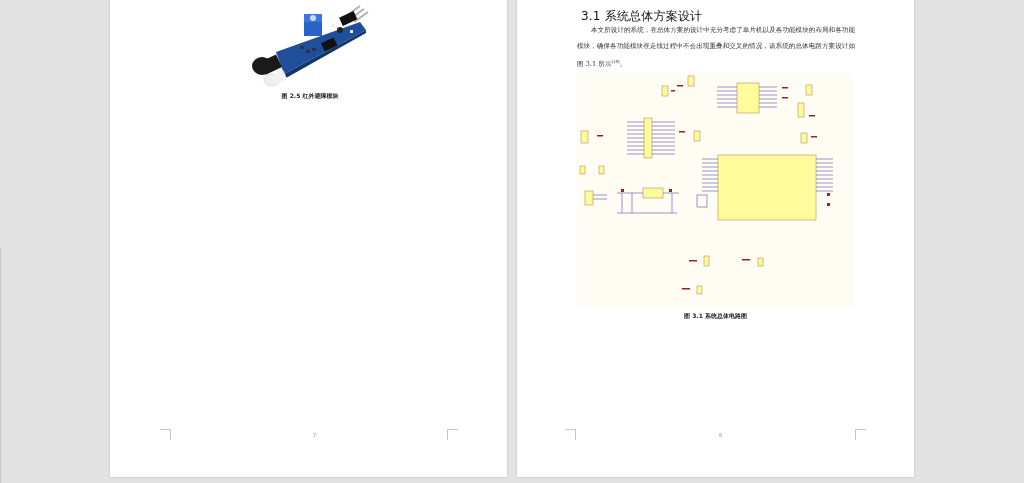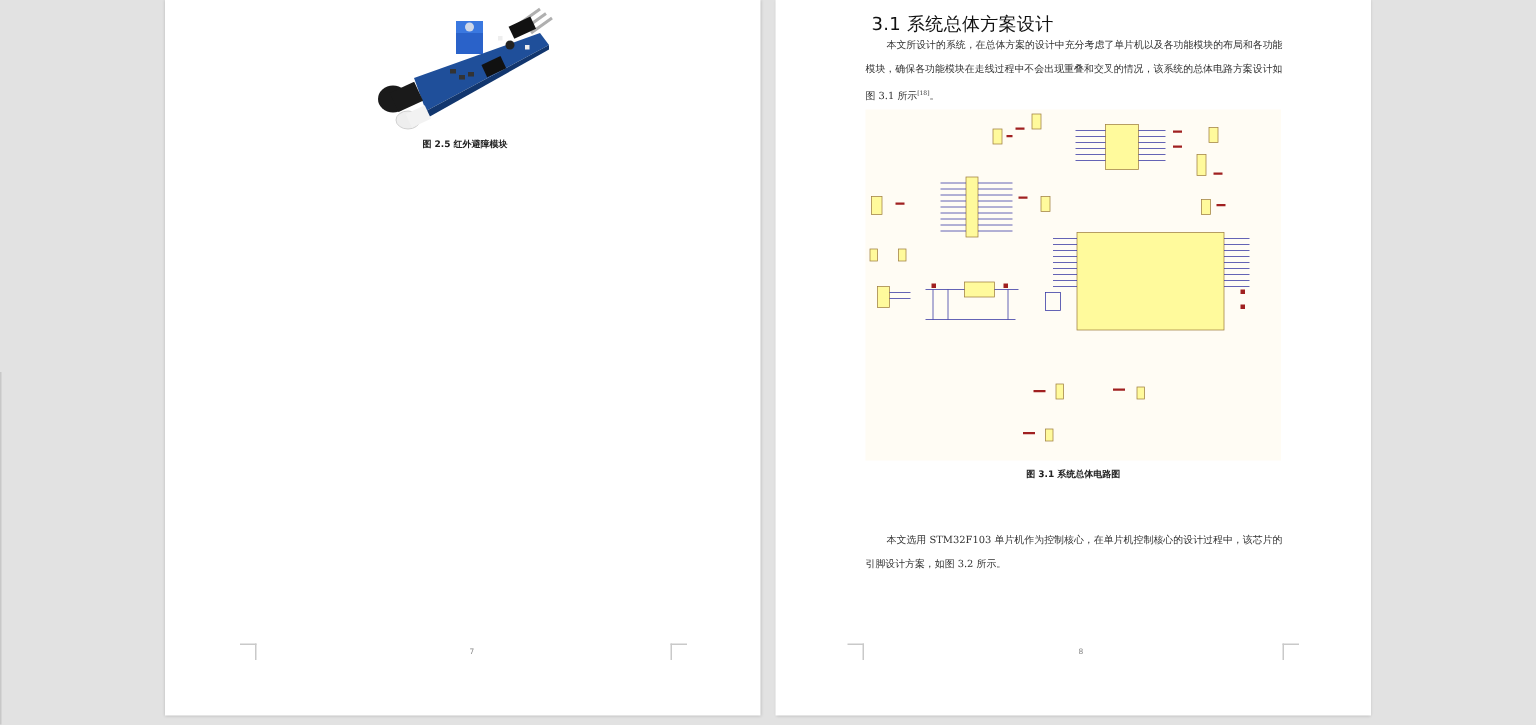--- a/index.html
+++ b/index.html
@@ -195,18 +195,17 @@
         <rect x="112" y="187" width="8" height="1.5"></rect>
           <rect x="165" y="186" width="8" height="1.5"></rect>
         <rect x="105" y="215" width="8" height="1.5"></rect>
       </g>
     </svg>
   </div>
 
   <div class="caption" style="left:60px; top:312px; width:277px;">图 3.1  系统总体电路图</div>
 
 
-  <p class="para" style="left:60px; top:352px; width:278px;"><span class="indent"></span><span>本文选用 STM32F103 单片机作为控制核心，在单片机控制核心的设计过程中，该芯片的引脚设计方案，如图 3.2 所示。</span></p>
 
   <div class="corner bl" style="left:48px; top:429px;"></div>
   <div class="corner br" style="left:338px; top:429px;"></div>
   <div class="page-number" style="left:202px; top:432px;">8</div>
 </div>
 
 </body></html>

